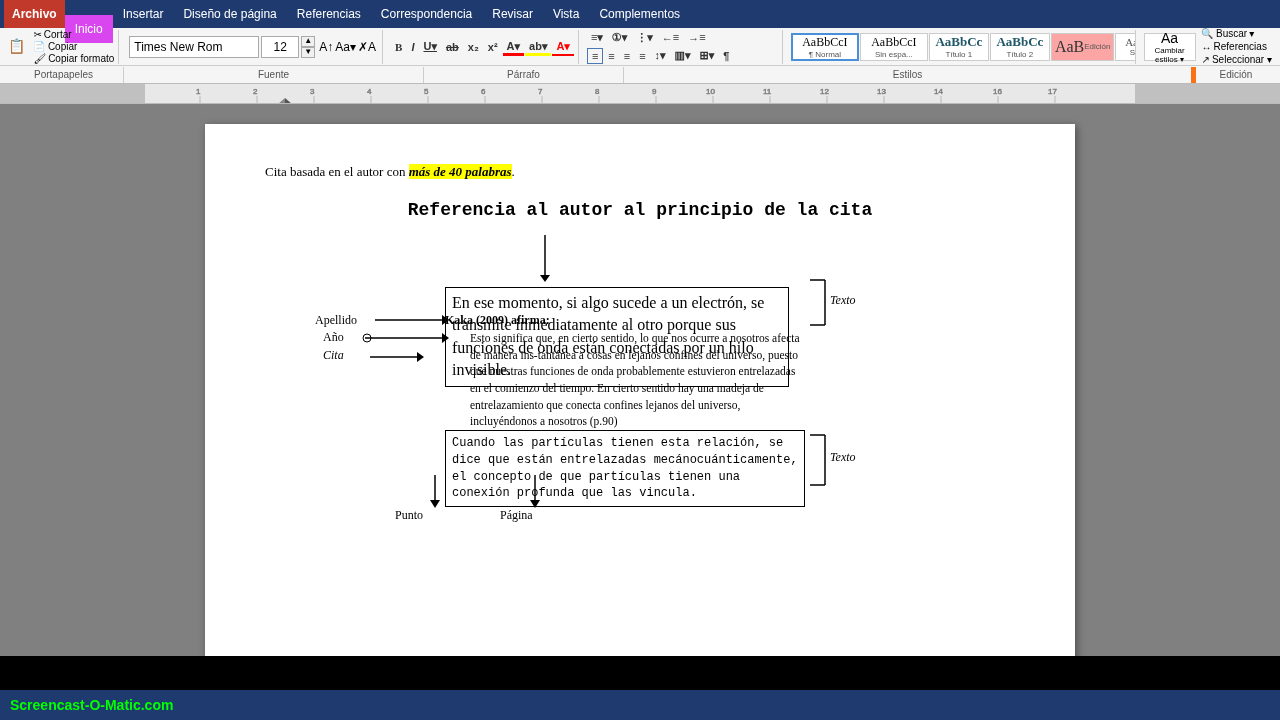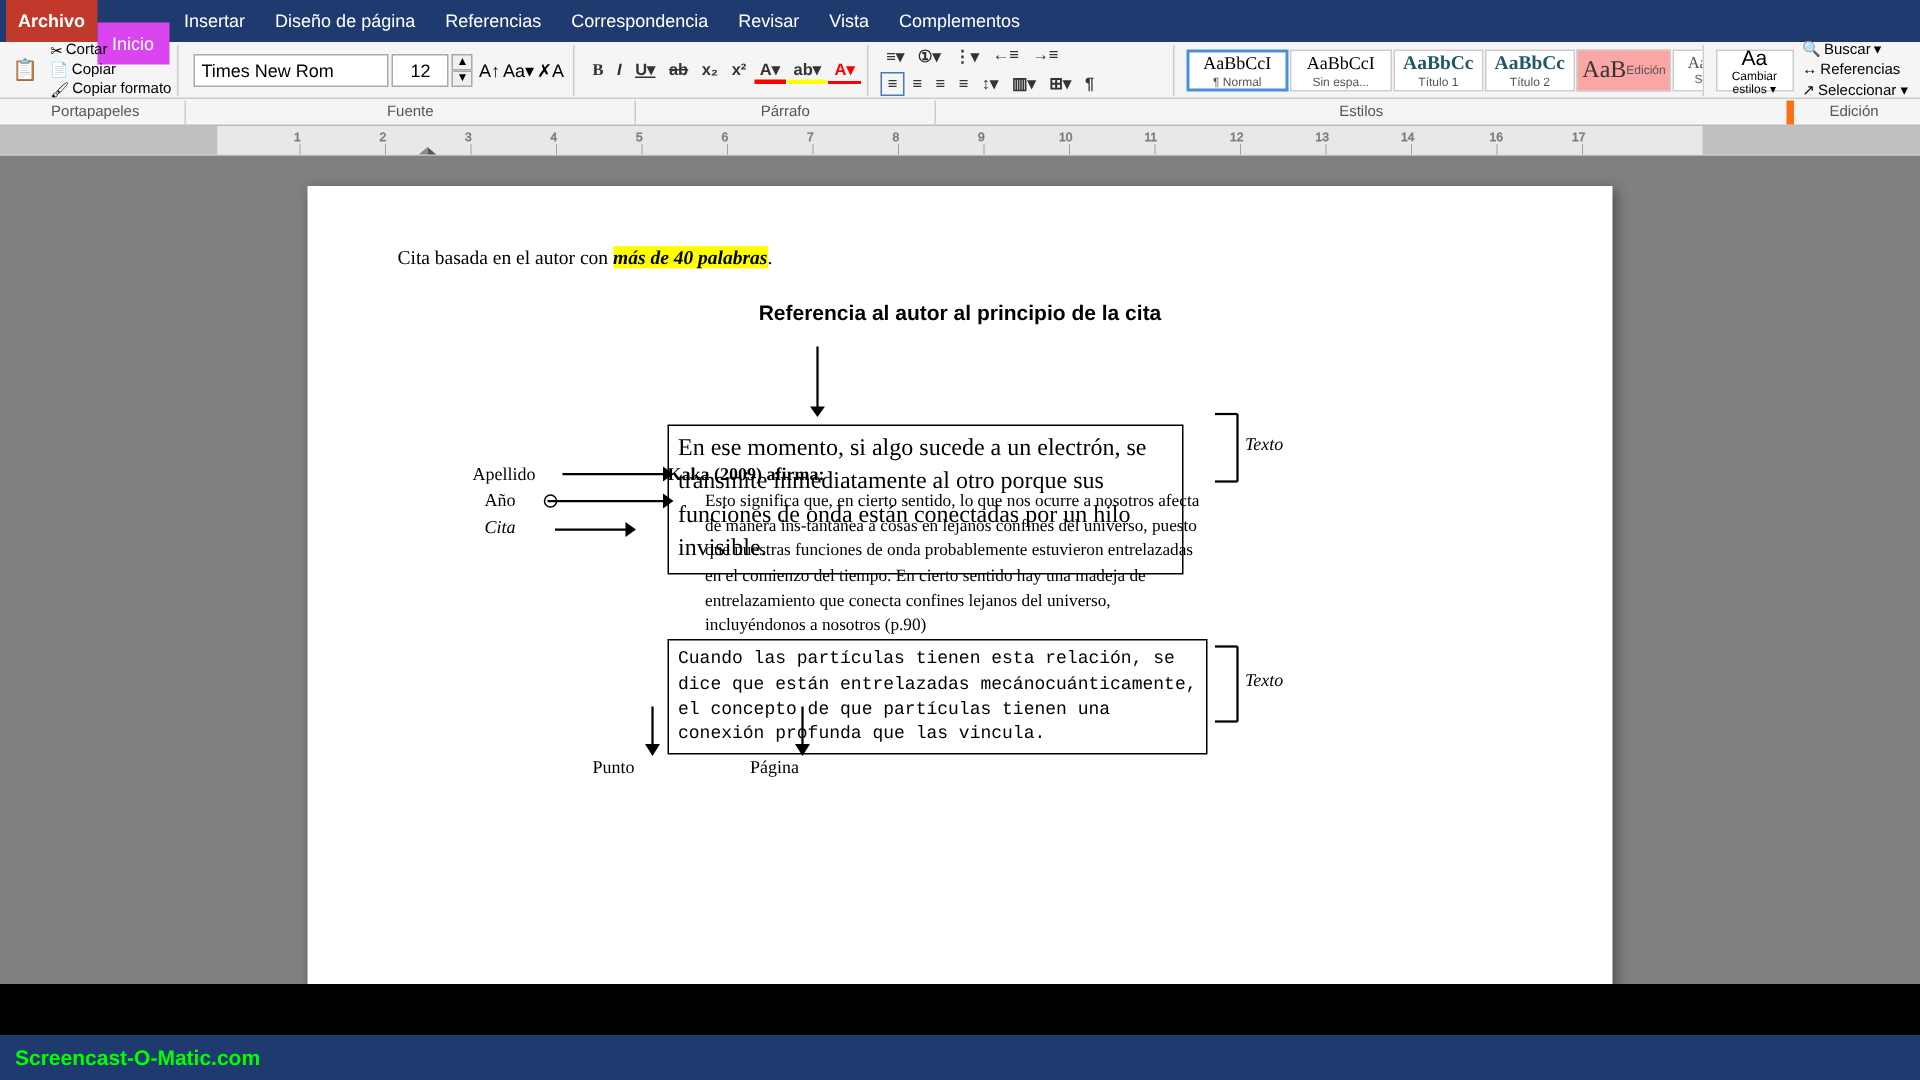--- a/index.html
+++ b/index.html
@@ -99,22 +99,22 @@
     }
 
     .highlight {
       background-color: #ffff00;
       font-style: italic;
       font-weight: bold;
       color: #000;
     }
 
     .diagram-title {
-      font-family: Liberation Sans, sans-serif;
-      font-size: 14px;
+      font-family: Liberation Mono, monospace;
+      font-size: 18px;
       font-weight: bold;
       text-align: center;
       margin-bottom: 10px;
     }
 
     .diagram-container {
       position: relative;
       margin: 0 auto;
       width: 650px;
       height: 320px;

